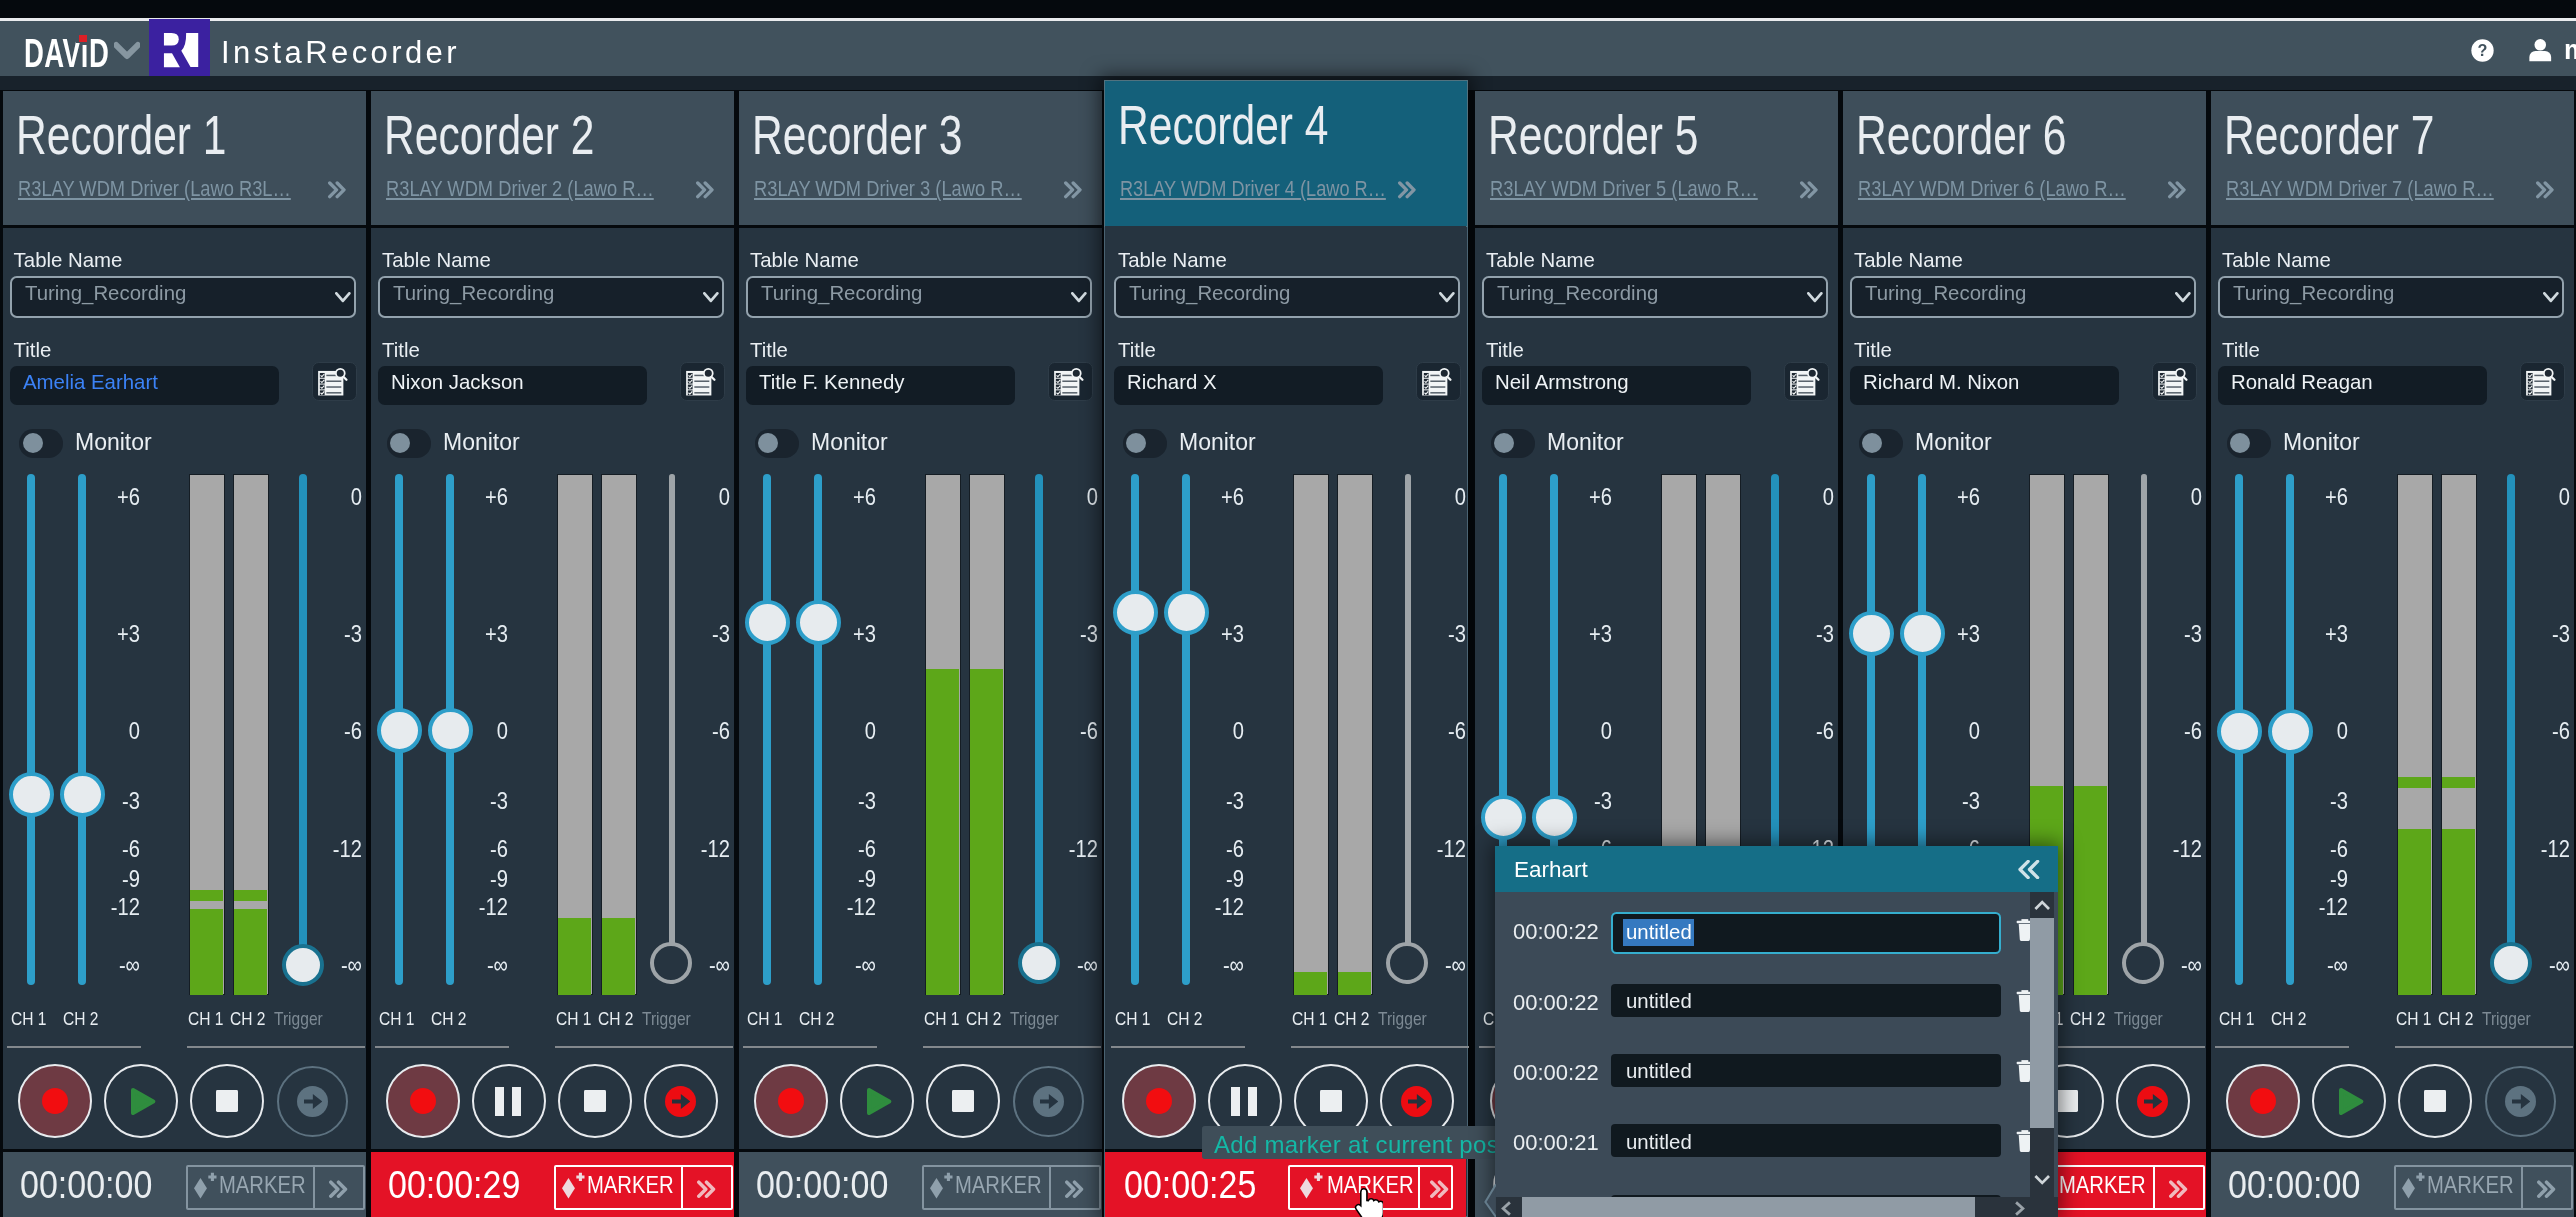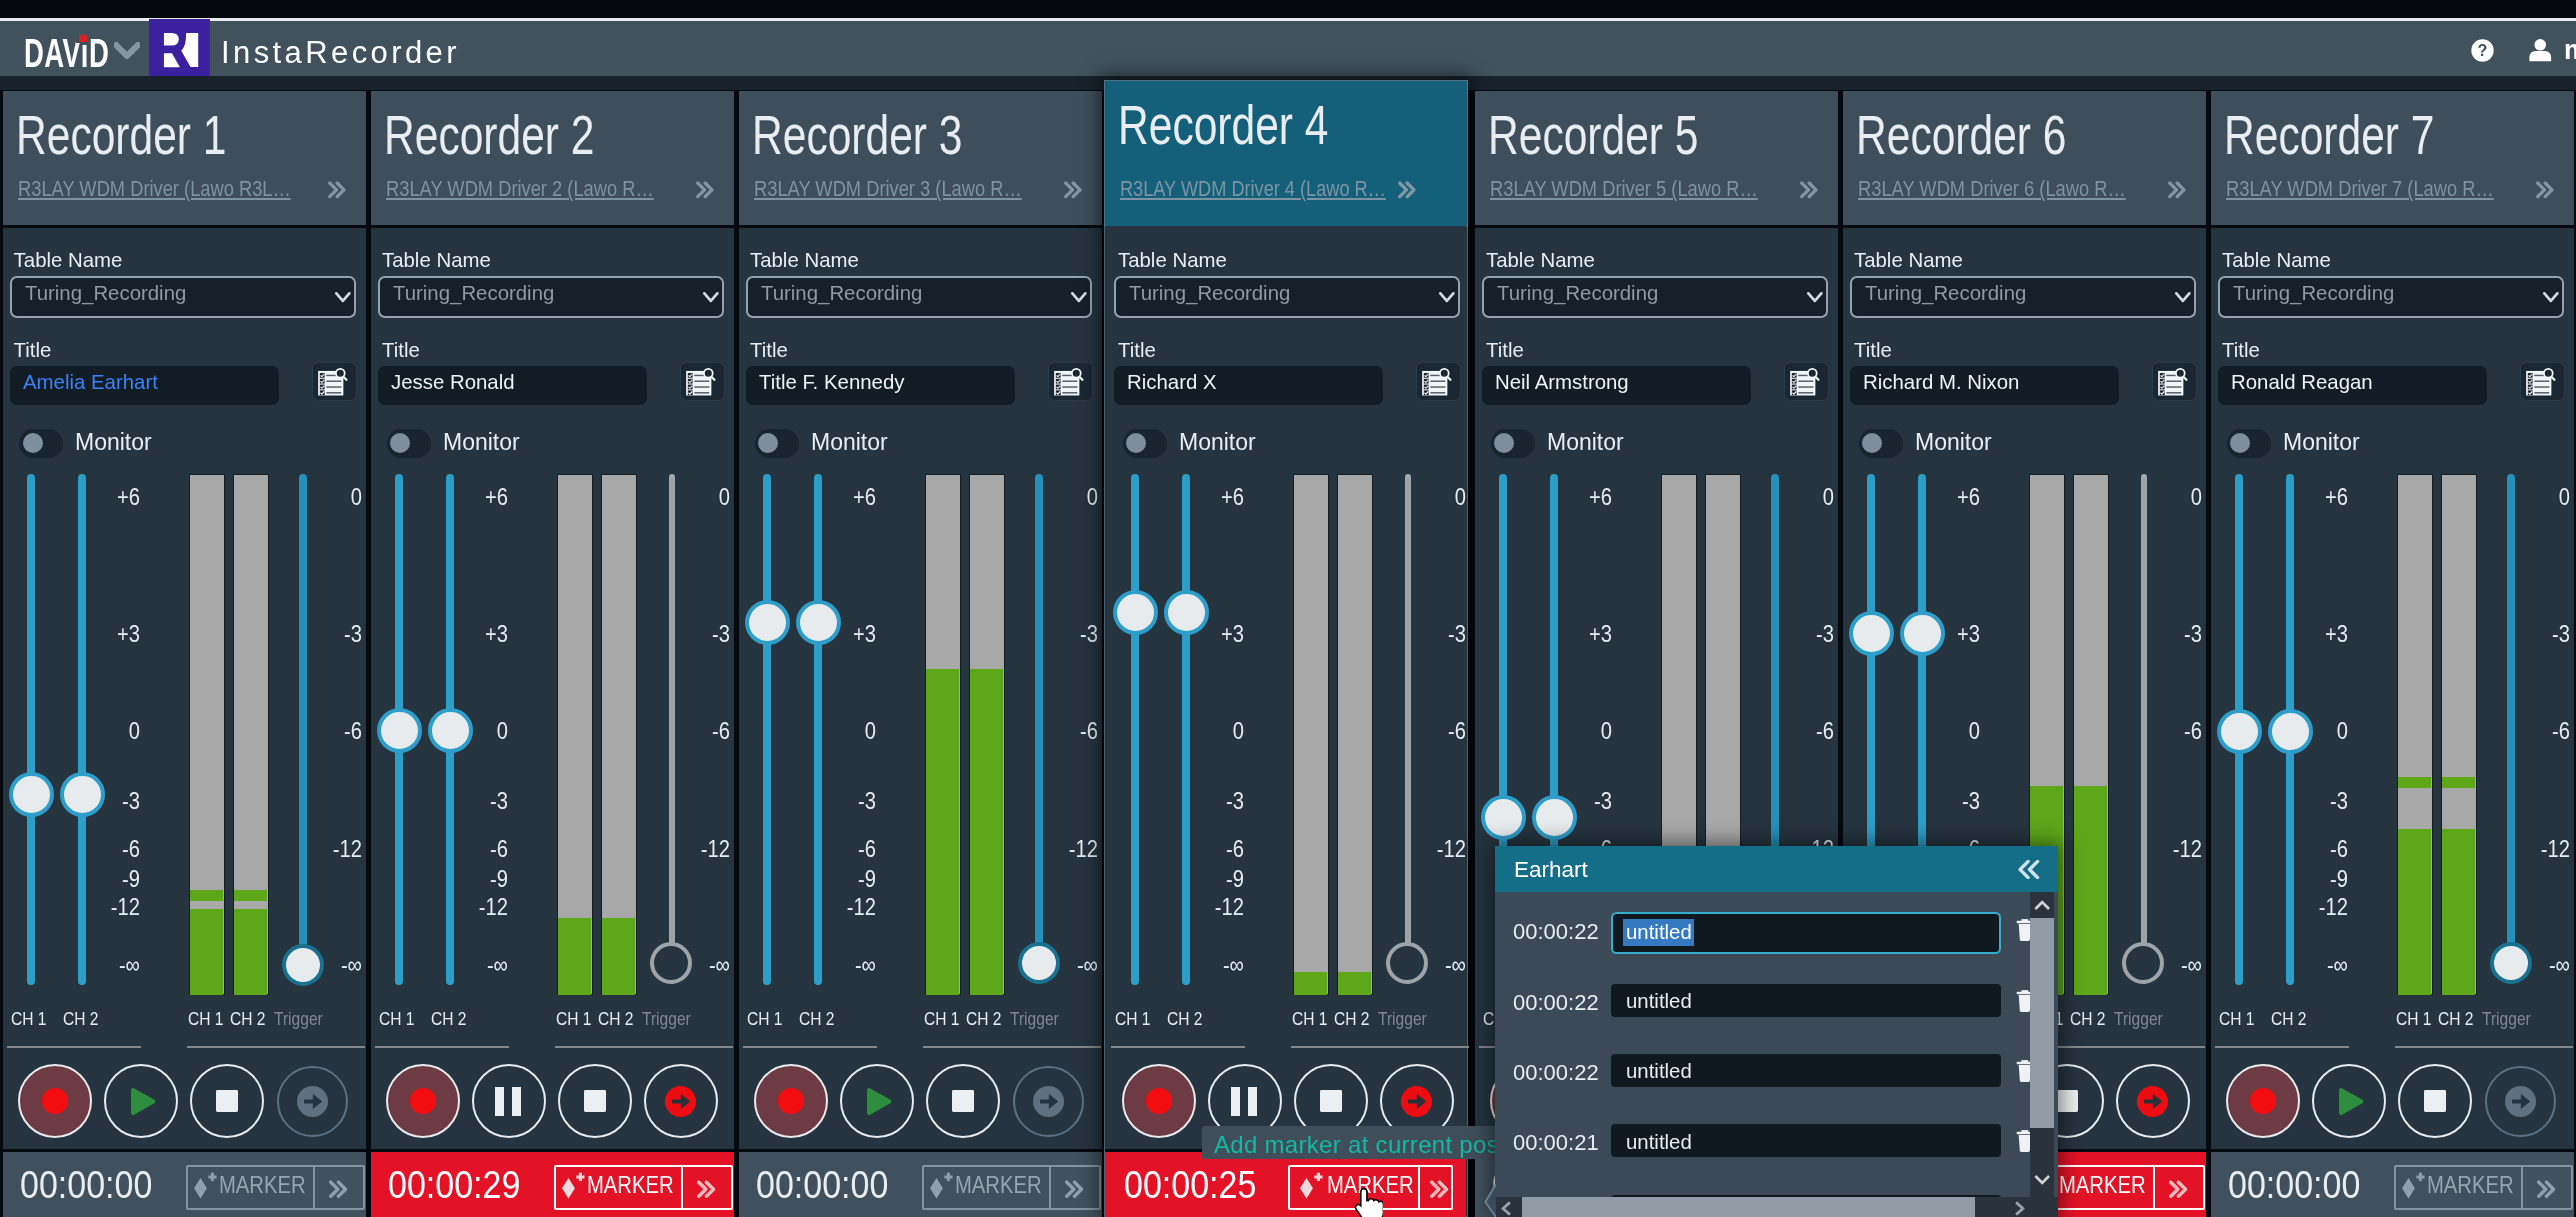--- a/index.html
+++ b/index.html
@@ -143,21 +143,21 @@
       <polyline points="15,3 25,13 15,23" fill="none" stroke="#8296a4" stroke-width="5" stroke-linejoin="round" stroke-linecap="round"></polyline>
     </svg>
     <div class="txt" style="left:382px;top:249px;font-size:20.4px;color:#e9eef2;">Table Name</div>
     <div class="abs" style="left:378px;top:276px;width:346px;height:42px;border:2px solid #93a2ad;border-radius:6.8px;background:#16202a;"></div>
     <div class="txt" style="left:393px;top:282px;font-size:20.4px;color:#8d9aa4;">Turing_Recording</div>
     <svg class="abs" style="left:703px;top:292px;" width="15.7" height="11.6" viewBox="0 0 23 17">
       <polyline points="2,2 11.5,13 21,2" fill="none" stroke="#d0d9de" stroke-width="4" stroke-linecap="round" stroke-linejoin="round"></polyline>
     </svg>
     <div class="txt" style="left:382px;top:339px;font-size:20.4px;color:#e9eef2;">Title</div>
     <div class="abs" style="left:378px;top:366px;width:269px;height:39px;border-radius:6.8px;background:#121c25;"></div>
-    <div class="txt" style="left:391px;top:371px;font-size:20.4px;color:#eef2f5;">Jesse Ronald</div>
+    <div class="txt" style="left:391px;top:371px;font-size:20.4px;color:#eef2f5;">Nixon Jackson</div>
     <div class="abs" style="left:680px;top:362px;width:45px;height:39px;border-radius:6.8px;background:#1a2631;border:1.4px solid #2e3c48;"></div>
     <svg class="abs" style="left:680px;top:362px;" width="45" height="39" viewBox="0 0 66 57">
 <rect x="9" y="13" width="37" height="36" fill="#f2f5f6"></rect>
 <rect x="11.5" y="16" width="7" height="7" fill="#1d2731"></rect>
 <path d="M12.5 19.5 l2 2 l3.5 -4" stroke="#f2f5f6" stroke-width="1.6" fill="none"></path>
 <rect x="11.5" y="24.5" width="7" height="7" fill="#1d2731"></rect>
 <path d="M12.5 28 l2 2 l3.5 -4" stroke="#f2f5f6" stroke-width="1.6" fill="none"></path>
 <rect x="11.5" y="33" width="7" height="7" fill="#1d2731"></rect>
 <path d="M12.5 36.5 l2 2 l3.5 -4" stroke="#f2f5f6" stroke-width="1.6" fill="none"></path>
 <rect x="11.5" y="41.5" width="7" height="7" fill="#1d2731"></rect>

